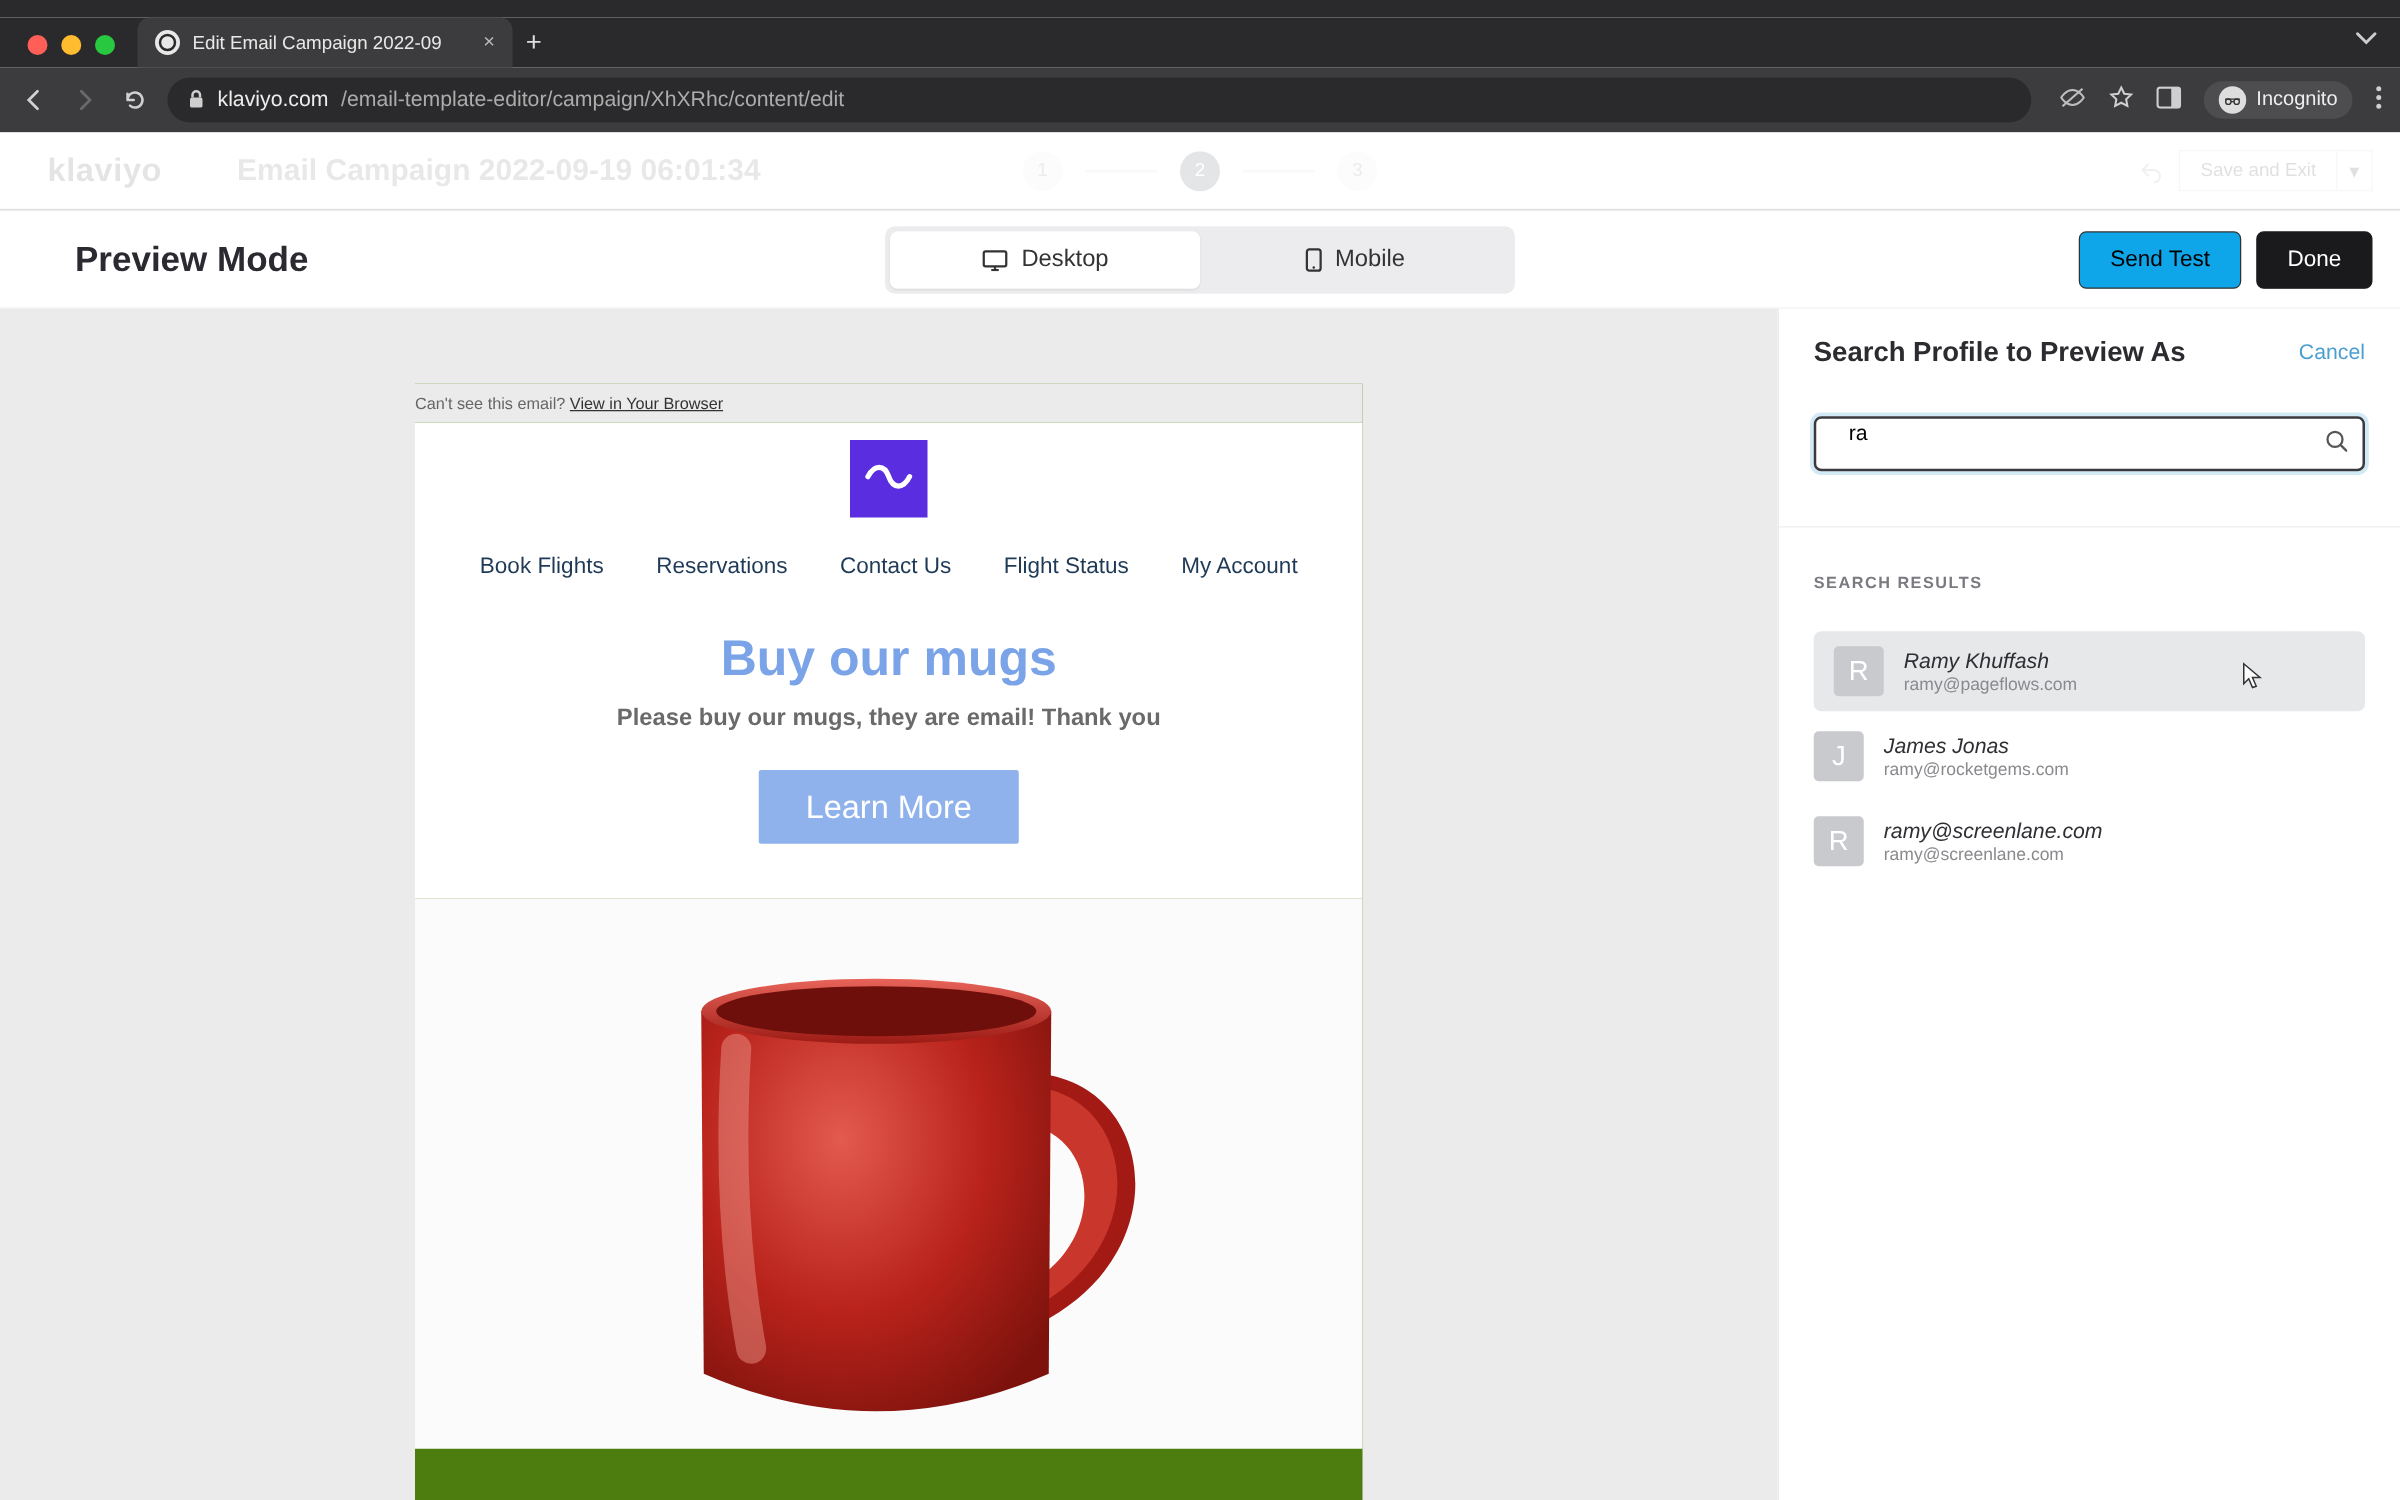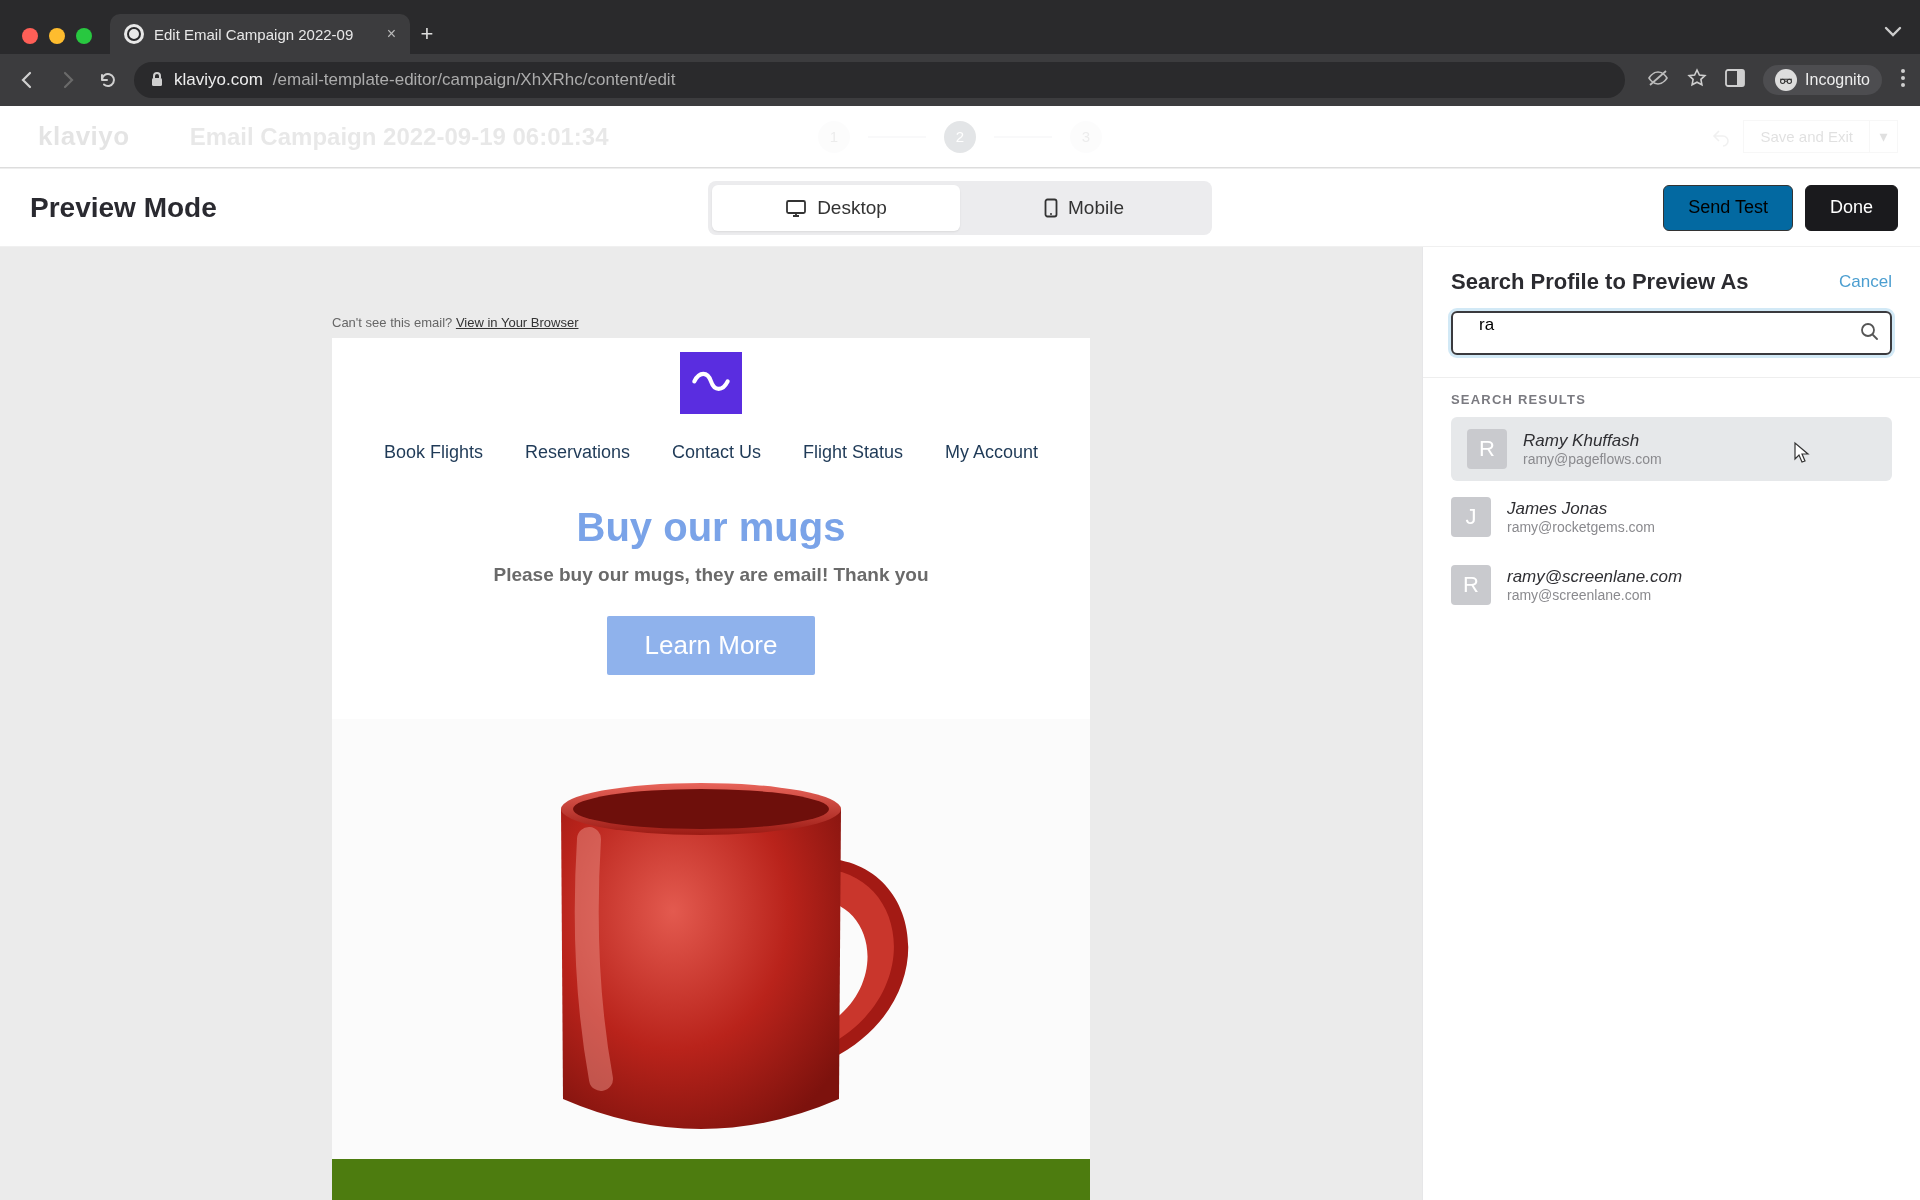--- a/index.html
+++ b/index.html
@@ -43,26 +43,26 @@
   .step.active{background:#3b4753; color:#fff;}
   .step-line{width:58px; height:2px; background:#d7d7db;}
   .hdr-right{position:absolute; right:22px; display:flex; align-items:center; gap:12px; opacity:0.35;}
   .hdr-btn{border:1px solid #bbb; padding:7px 16px; font-size:15px; background:#fff;}
   .hdr-split{display:flex;}
   .hdr-split .chev{border:1px solid #bbb; border-left:none; width:28px; display:flex; align-items:center; justify-content:center;}
 
   
   .modal-wrap{ position:absolute; top: 168px; left:0; right:0; bottom:0; background:#fff; border-top:1px solid #eee;}
   .modal-topbar{ height: 78px; display:flex; align-items:center; padding:0 30px; border-bottom:1px solid #f0f0f0; position:relative;}
-  .modal-title{ font-size:28px; font-weight:600; color:#2a2a30;}
+  .modal-title{ font-size:28px; font-weight:600; color:#2a2a30;margin-left:30px;}
   .view-toggle{ position:absolute; left:50%; transform:translateX(-50%); display:flex; background:#ececee; border-radius:8px; padding:4px; gap:0;}
   .view-btn{ width:248px; height:46px; display:flex; align-items:center; justify-content:center; gap:10px; font-size:19px; color:#333; border-radius:6px; cursor:pointer;}
   .view-btn.active{ background:#fff; box-shadow:0 1px 2px rgba(0,0,0,0.08);}
   .modal-actions{ position:absolute; right:22px; display:flex; gap:12px;}
-  .btn{ height:46px; padding:0 24px; font-size:18px; border-radius:6px; border:1px solid #333; background:#0369a1; cursor:pointer; display:flex; align-items:center; font-weight:500;}
+  .btn{ height:46px; padding:0 24px; font-size:18px; border-radius:6px; border:1px solid #333; background:#0ea5e9; cursor:pointer; display:flex; align-items:center; font-weight:500;}
   .btn.primary{ background:#1a1a1d; color:#fff; border-color:#1a1a1d;}
 
   .modal-body{ position:absolute; top:78px; left:0; right:0; bottom:0; display:flex;}
   .preview-area{ flex:1; background:#ebebeb; display:flex; justify-content:center; padding-top:60px; overflow:hidden;}
   .email-frame{ width:758px; background:#4d7c0f;}
   .email-head{ background:#fff; text-align:center;}
   .view-browser{ background:#ebebeb; padding:8px 0; font-size:13px; color:#666;}
   .view-browser a{ color:#333; text-decoration:underline;}
   .logo-row{ padding:14px 0 10px; display:flex; justify-content:center;}
   .brand-logo{ width:62px; height:62px; background:#5a2de0; display:flex; align-items:center; justify-content:center;}
@@ -72,21 +72,21 @@
   .hero{ padding: 20px 0 44px; text-align:center;}
   .hero h1{ color:#7aa3e8; font-size:40px; font-weight:700; margin-bottom:14px;}
   .hero p{ color:#6a6a6a; font-size:19px; font-weight:600; margin-bottom:30px;}
   .cta{ display:inline-block; background:#8fb2ec; color:#fff; padding:14px 38px; font-size:26px; border-radius:2px;}
   .mug-wrap{ background:#fbfbfb; padding-top:20px; text-align:center;}
 
   
   .mug-svg{ width:520px; height:420px; display:block; margin:0 auto;}
 
   
-  .side-panel{ width:498px; border-left:1px solid #e6e6e8; background:#fff; display:flex; flex-direction:column;}
+  .side-panel{ width:498px; border-left:1px solid #e6e6e8; background:#fff; display:flex; flex-direction:column;gap:22px;}
   .sp-head{ padding:22px 28px 16px; display:flex; justify-content:space-between; align-items:center;}
   .sp-title{ font-size:22px; font-weight:600; color:#2b2b30;}
   .sp-cancel{ color:#4b9ed0; font-size:17px; cursor:pointer;}
   .sp-search{ padding:0 28px 18px;}
   .search-field{ position:relative; border:2px solid #3a3a3e; border-radius:6px; box-shadow:0 0 0 3px #d2e9f6;}
   .search-field input{ width:100%; height:40px; border:none; outline:none; padding:0 42px 16px 14px; font-size:17px; background:transparent;margin-left:12px;}
   .search-field .sicon{ position:absolute; right:12px; top:50%; transform:translateY(-50%); color:#555;}
   .sp-sep{ height:1px; background:#eee; margin:4px 0 14px;}
   .sp-label{ padding:0 28px 10px; font-size:13px; letter-spacing:1.2px; color:#7a7a80; font-weight:600;}
   .result{ display:flex; align-items:center; gap:16px; padding:12px 28px; cursor:pointer;}

